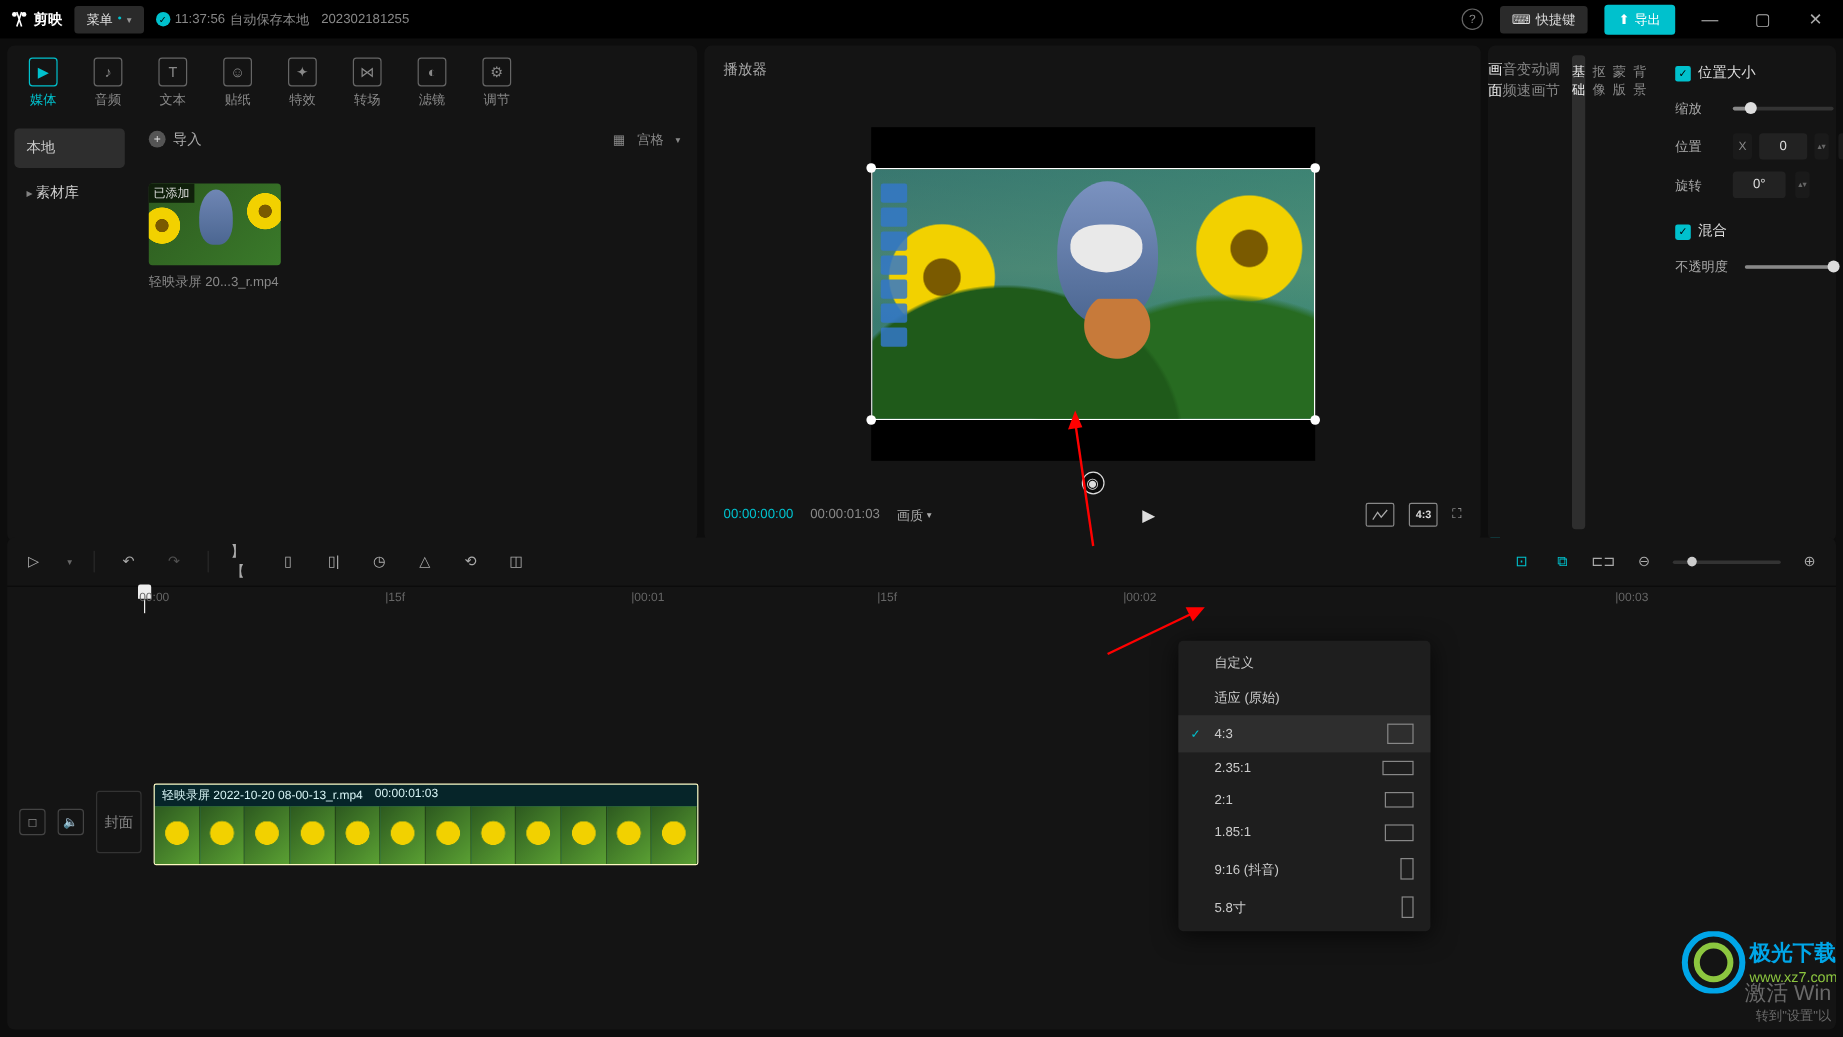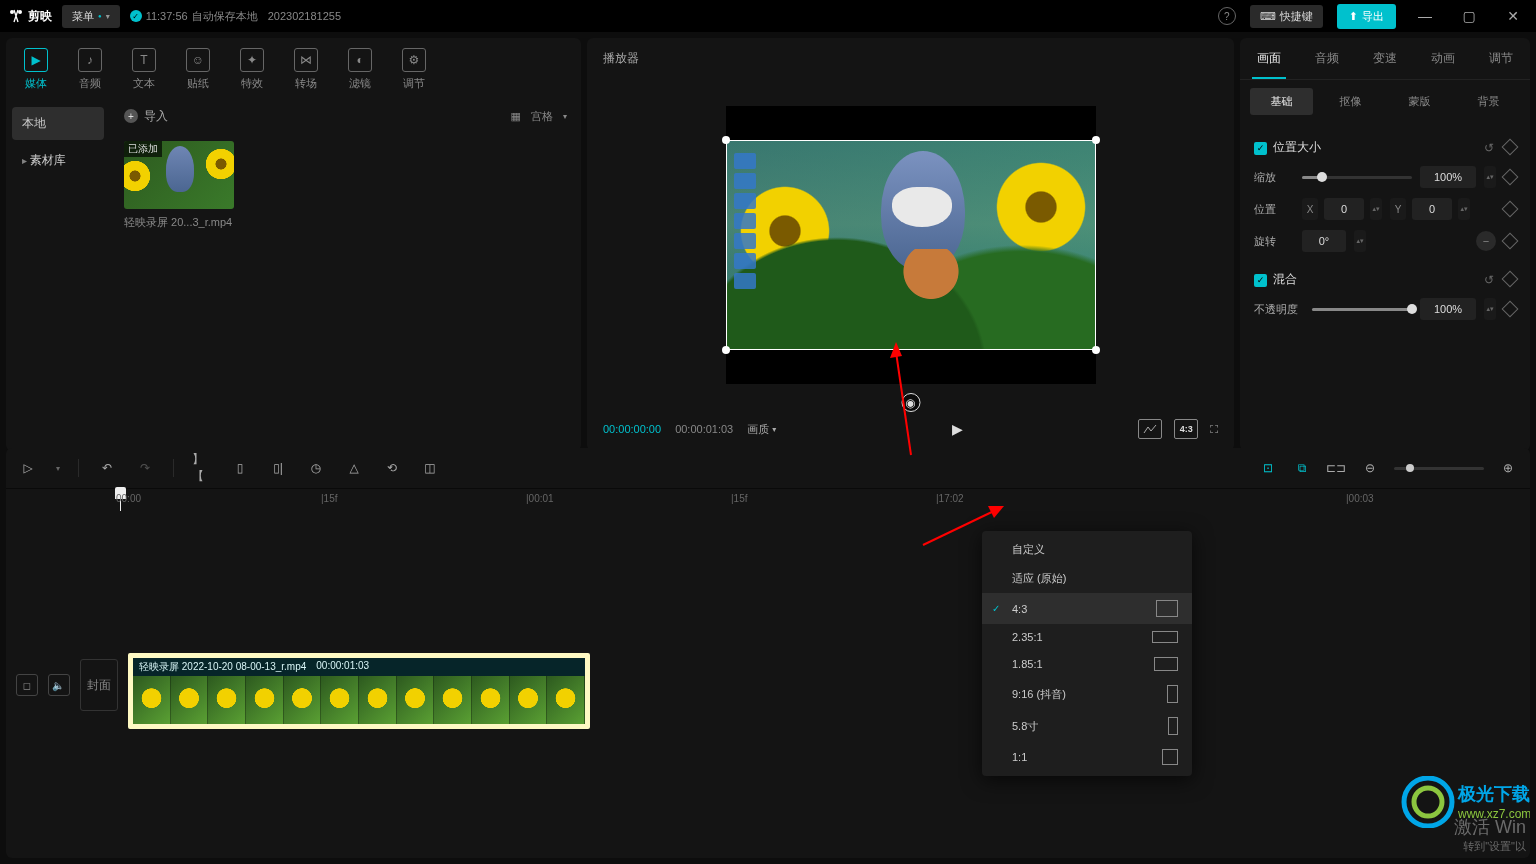--- a/index.html
+++ b/index.html
@@ -22,21 +22,21 @@
 .left-body{display:flex;flex:1;margin-top:10px}
 .left-side{width:92px;padding:6px}
 .side-item{padding:8px 10px;border-radius:4px;color:#ccc;font-size:12px;margin-bottom:4px}
 .side-item.active{background:#2e2e2e}
 .side-item.expand::before{content:"▸ ";font-size:10px;opacity:.6}
 .left-main{flex:1;padding:0 14px}
 .import-row{display:flex;justify-content:space-between;align-items:center;height:30px;color:#aaa;font-size:12px}
 .import-btn{display:flex;align-items:center;gap:6px;cursor:pointer}
 .import-btn .plus{width:14px;height:14px;border-radius:50%;background:#555;display:flex;align-items:center;justify-content:center;color:#ddd;font-size:10px}
 .viewmode{display:flex;align-items:center;gap:10px;font-size:11px;color:#888}
-.thumb{width:110px;margin-top:10px}
+.thumb{width:110px;margin-top:22px}
 .thumb .pic{width:110px;height:68px;border-radius:3px;background:linear-gradient(135deg,#2d5a1f,#3a7a2a);position:relative;overflow:hidden}
 .thumb .pic .flower{position:absolute;width:34px;height:34px;border-radius:50%;background:radial-gradient(circle at 50% 50%,#7a5a00 22%,#f2d100 24% 62%,transparent 64%)}
 .thumb .pic .cat{position:absolute;left:38%;top:8%;width:28px;height:46px;background:linear-gradient(#6f86b4,#4b6691);border-radius:50% 50% 40% 40%}
 .thumb .pic .tag{position:absolute;top:0;left:0;background:#000a;color:#ddd;font-size:10px;padding:1px 4px}
 .thumb .cap{color:#888;font-size:11px;margin-top:6px}
 .center-panel{flex:1;background:#141414;border-radius:6px;margin:6px 3px 3px 3px;display:flex;flex-direction:column}
 .center-header{padding:12px 16px;color:#aaa;font-size:12px}
 .video-area{flex:1;display:flex;align-items:center;justify-content:center}
 .video-frame{width:370px;height:278px;background:#000;position:relative;display:flex;align-items:center;justify-content:center}
 .video-inner{width:370px;height:208px;background:linear-gradient(135deg,#2d5a1f,#3a7a2a);position:relative;border:1px solid #fff;overflow:hidden}
@@ -51,21 +51,21 @@
 .handle{position:absolute;width:8px;height:8px;background:#fff;border-radius:50%}
 .rot{position:absolute;left:50%;transform:translateX(-50%);bottom:-28px;width:17px;height:17px;border:1px solid #ddd;border-radius:50%;display:flex;align-items:center;justify-content:center;color:#ddd;background:#0007}
 .player-controls{display:flex;align-items:center;padding:8px 16px 12px;gap:14px;font-size:11px}
 .pc-time-cur{color:#00c1cd}
 .pc-time-tot{color:#888}
 .quality{color:#aaa;display:flex;align-items:center;gap:3px}
 .pc-center{flex:1;display:flex;justify-content:center}
 .play-icon{color:#ddd;font-size:14px}
 .pc-right{display:flex;gap:12px;align-items:center}
 .pc-icon{width:22px;height:18px;border:1px solid #888;border-radius:2px;display:flex;align-items:center;justify-content:center;font-size:9px;color:#aaa}
-.right-panel{width:290px;background:#141414;border-radius:6px;margin:6px 6px 3px 3px;display:flex;flex-direction:column}
+.right-panel{width:290px;background:#141414;border-radius:6px;margin:6px 6px 3px 3px;display:flex;}
 .r-tabs{display:flex;border-bottom:1px solid #222}
 .r-tab{flex:1;text-align:center;padding:12px 0;font-size:12px;color:#888;position:relative}
 .r-tab.active{color:#eee}
 .r-tab.active::after{content:"";position:absolute;left:20%;right:20%;bottom:0;height:2px;background:#00c1cd}
 .r-subtabs{display:flex;padding:8px 10px 10px;gap:6px}
 .r-sub{flex:1;text-align:center;padding:6px 0;font-size:11px;color:#888;border-radius:3px}
 .r-sub.active{background:#2e2e2e;color:#eee}
 .prop-section{padding:6px 14px}
 .section-head{display:flex;align-items:center;justify-content:space-between;margin:8px 0;color:#ddd}
 .cb{width:13px;height:13px;background:#00c1cd;border-radius:2px;display:inline-flex;align-items:center;justify-content:center;color:#000;font-size:9px;margin-right:6px}
@@ -92,21 +92,21 @@
 .zoom-track{width:90px;height:3px;background:#333;border-radius:2px;position:relative}
 .zoom-track .zk{position:absolute;left:18%;top:50%;width:8px;height:8px;background:#ccc;border-radius:50%;transform:translate(-50%,-50%)}
 .ruler{height:22px;position:relative;margin-left:110px;color:#666;font-size:10px}
 .ruler span{position:absolute;top:4px}
 .playhead{position:absolute;top:0;bottom:0;width:1px;background:#eee}
 .playhead .cap{position:absolute;top:-2px;left:-5px;width:11px;height:12px;background:#eee;border-radius:2px 2px 0 0}
 .tracks{position:relative;height:320px}
 .track-side{position:absolute;left:0;top:0;bottom:0;width:110px;display:flex;align-items:center;gap:10px;padding-left:10px}
 .side-ico{width:20px;height:20px;border:1px solid #444;border-radius:3px;display:flex;align-items:center;justify-content:center;color:#888;font-size:10px}
 .cover-btn{width:36px;height:50px;border:1px solid #333;border-radius:3px;display:flex;align-items:center;justify-content:center;color:#888;font-size:12px}
-.clip{position:absolute;left:122px;top:142px;width:452px;height:66px;border:5px solid #fef9c3;background:#105e66;border-radius:2px;overflow:hidden}
+.clip{position:absolute;left:122px;top:142px;width:452px;height:66px;border:1px solid #fef9c3;background:#105e66;border-radius:2px;overflow:hidden}
 .clip .hdr{font-size:10px;color:#d8f4f5;padding:2px 6px;background:#0009;display:flex;gap:10px}
 .clip .frames{display:flex;height:48px}
 .clip .frames div{flex:1;background:linear-gradient(135deg,#2d5a1f,#5aa033);position:relative;border-right:1px solid #0004}
 .clip .frames div::before{content:"";position:absolute;inset:12% 18%;background:radial-gradient(circle at 50% 45%,#f2d100 0% 42%,transparent 44%),radial-gradient(circle at 50% 48%,#6f86b4 0% 22%,transparent 24%)}
 .ratio-menu{position:absolute;bottom:88px;left:982px;width:210px;background:#1e1e1e;border-radius:4px;padding:4px 0;box-shadow:0 4px 20px #000a;z-index:50}
 .ratio-item{display:flex;align-items:center;justify-content:space-between;padding:7px 14px 7px 30px;color:#ccc;font-size:11px;position:relative}
 .ratio-item:hover,.ratio-item.sel{background:#2e2e2e}
 .ratio-item .check{position:absolute;left:10px;color:#00c1cd;font-size:10px}
 .ratio-shape{width:18px;border:1px solid #888}
 .arrow1{position:absolute;color:#f00;font-size:0;pointer-events:none}
@@ -376,21 +376,21 @@
     </div>
   </div>
   <div class="ruler" id="ruler">
     <div class="playhead" style="left:4px">
         <div class="cap"></div>
       </div>
   <span style="left: 0px;">00:00</span>
       <span style="left: 205px;">|15f</span>
       <span style="left: 410px;">|00:01</span>
       <span style="left: 615px;">|15f</span>
-      <span style="left: 820px;">|17:02</span>
+      <span style="left: 820px;">|00:02</span>
       <span style="left: 1230px;">|00:03</span>
     </div>
   <div class="tracks">
     <div class="track-side" style="top:140px;height:68px">
       <div class="side-ico">◻</div>
       <div class="side-ico">🔈</div>
       <div class="cover-btn">封面</div>
     </div>
     <div class="clip">
       <div class="hdr">
@@ -425,34 +425,34 @@
     <div class="ratio-item sel">
       <span class="check">✓</span>
       <span>4:3</span>
       <span class="ratio-shape" style="width:20px;height:15px"></span>
     </div>
     <div class="ratio-item">
       <span>2.35:1</span>
       <span class="ratio-shape" style="width:24px;height:10px"></span>
     </div>
     <div class="ratio-item">
+      <span>2:1</span>
+      <span class="ratio-shape" style="width:22px;height:11px"></span>
+    </div>
+    <div class="ratio-item">
       <span>1.85:1</span>
       <span class="ratio-shape" style="width:22px;height:12px"></span>
     </div>
     <div class="ratio-item">
       <span>9:16 (抖音)</span>
       <span class="ratio-shape" style="width:9px;height:16px"></span>
     </div>
     <div class="ratio-item">
       <span>5.8寸</span>
       <span class="ratio-shape" style="width:8px;height:16px"></span>
-    </div>
-    <div class="ratio-item">
-      <span>1:1</span>
-      <span class="ratio-shape" style="width:14px;height:14px"></span>
     </div>
   </div>
 
 <svg class="arrow1" style="left:856px;top:340px;width:70px;height:120px">
   <line x1="55" y1="115" x2="40" y2="12" class="arrow-line"></line>
   <polygon points="40,2 34,18 46,16" class="arrow-head"></polygon>
 </svg>
 <svg class="arrow1" style="left:918px;top:500px;width:90px;height:50px">
   <line x1="5" y1="45" x2="78" y2="10" class="arrow-line"></line>
   <polygon points="86,6 70,6 76,18" class="arrow-head"></polygon>

